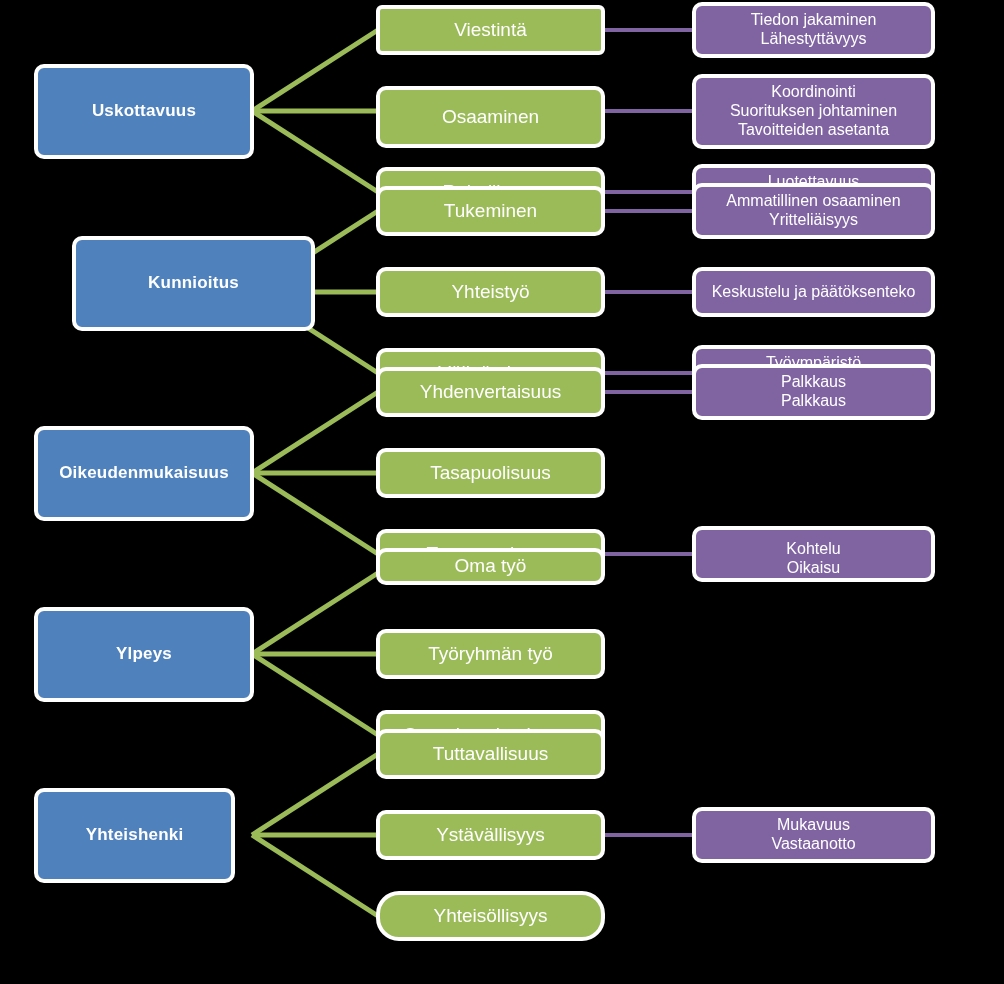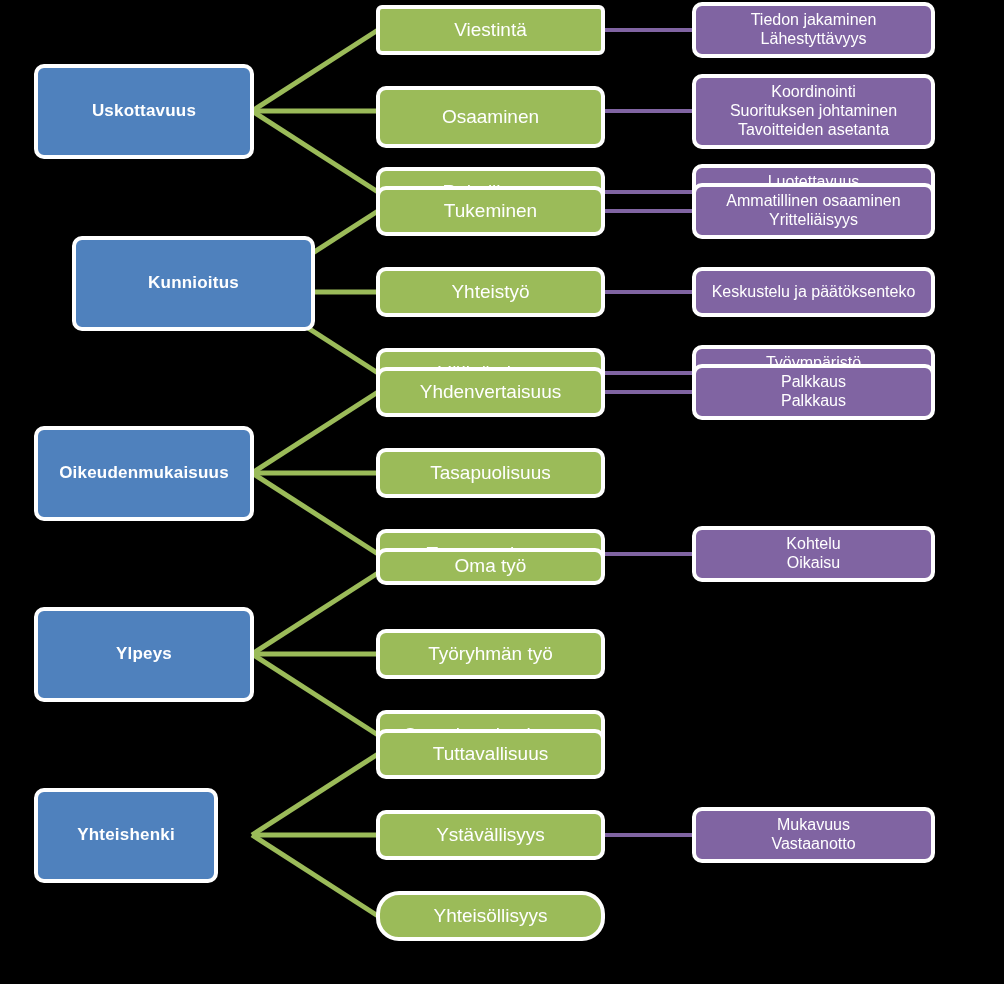--- a/index.html
+++ b/index.html
@@ -192,21 +192,21 @@
       <div class="node branch-node" style="left: 376px; top: 448px; width: 229px; height: 50px;">
         <div class="lines">
           <span class="line">Tasapuolisuus</span>
         </div>
       </div>
       <div class="node branch-node" style="left: 376px; top: 529px; width: 229px; height: 50px;">
         <div class="lines">
           <span class="line">Tasa-arvoisuus</span>
         </div>
       </div>
-      <div class="node leaf-node" style="left: 692px; top: 526px; width: 243px; height: 56px;">
+      <div class="node leaf-node" style="left: 692px; top: 526px; width: 243px; height: 56px; align-items: flex-end;">
         <div class="lines">
           <span class="line">Kohtelu</span>
           <span class="line">Oikaisu</span>
         </div>
       </div>
       <div class="node root-node" style="left: 34px; top: 607px; width: 220px; height: 95px;">
         <div class="lines">
           <span class="line">Ylpeys</span>
         </div>
       </div>
@@ -218,21 +218,21 @@
       <div class="node branch-node" style="left: 376px; top: 629px; width: 229px; height: 50px;">
         <div class="lines">
           <span class="line">Työryhmän työ</span>
         </div>
       </div>
       <div class="node branch-node" style="left: 376px; top: 710px; width: 229px; height: 50px;">
         <div class="lines">
           <span class="line">Organisaation imago</span>
         </div>
       </div>
-      <div class="node root-node" style="left: 34px; top: 788px; width: 184px; height: 95px;">
+      <div class="node root-node" style="left: 34px; top: 788px; width: 201px; height: 95px;">
         <div class="lines">
           <span class="line">Yhteishenki</span>
         </div>
       </div>
       <div class="node branch-node" style="left: 376px; top: 729px; width: 229px; height: 50px;">
         <div class="lines">
           <span class="line">Tuttavallisuus</span>
         </div>
       </div>
       <div class="node branch-node" style="left: 376px; top: 810px; width: 229px; height: 50px;">

